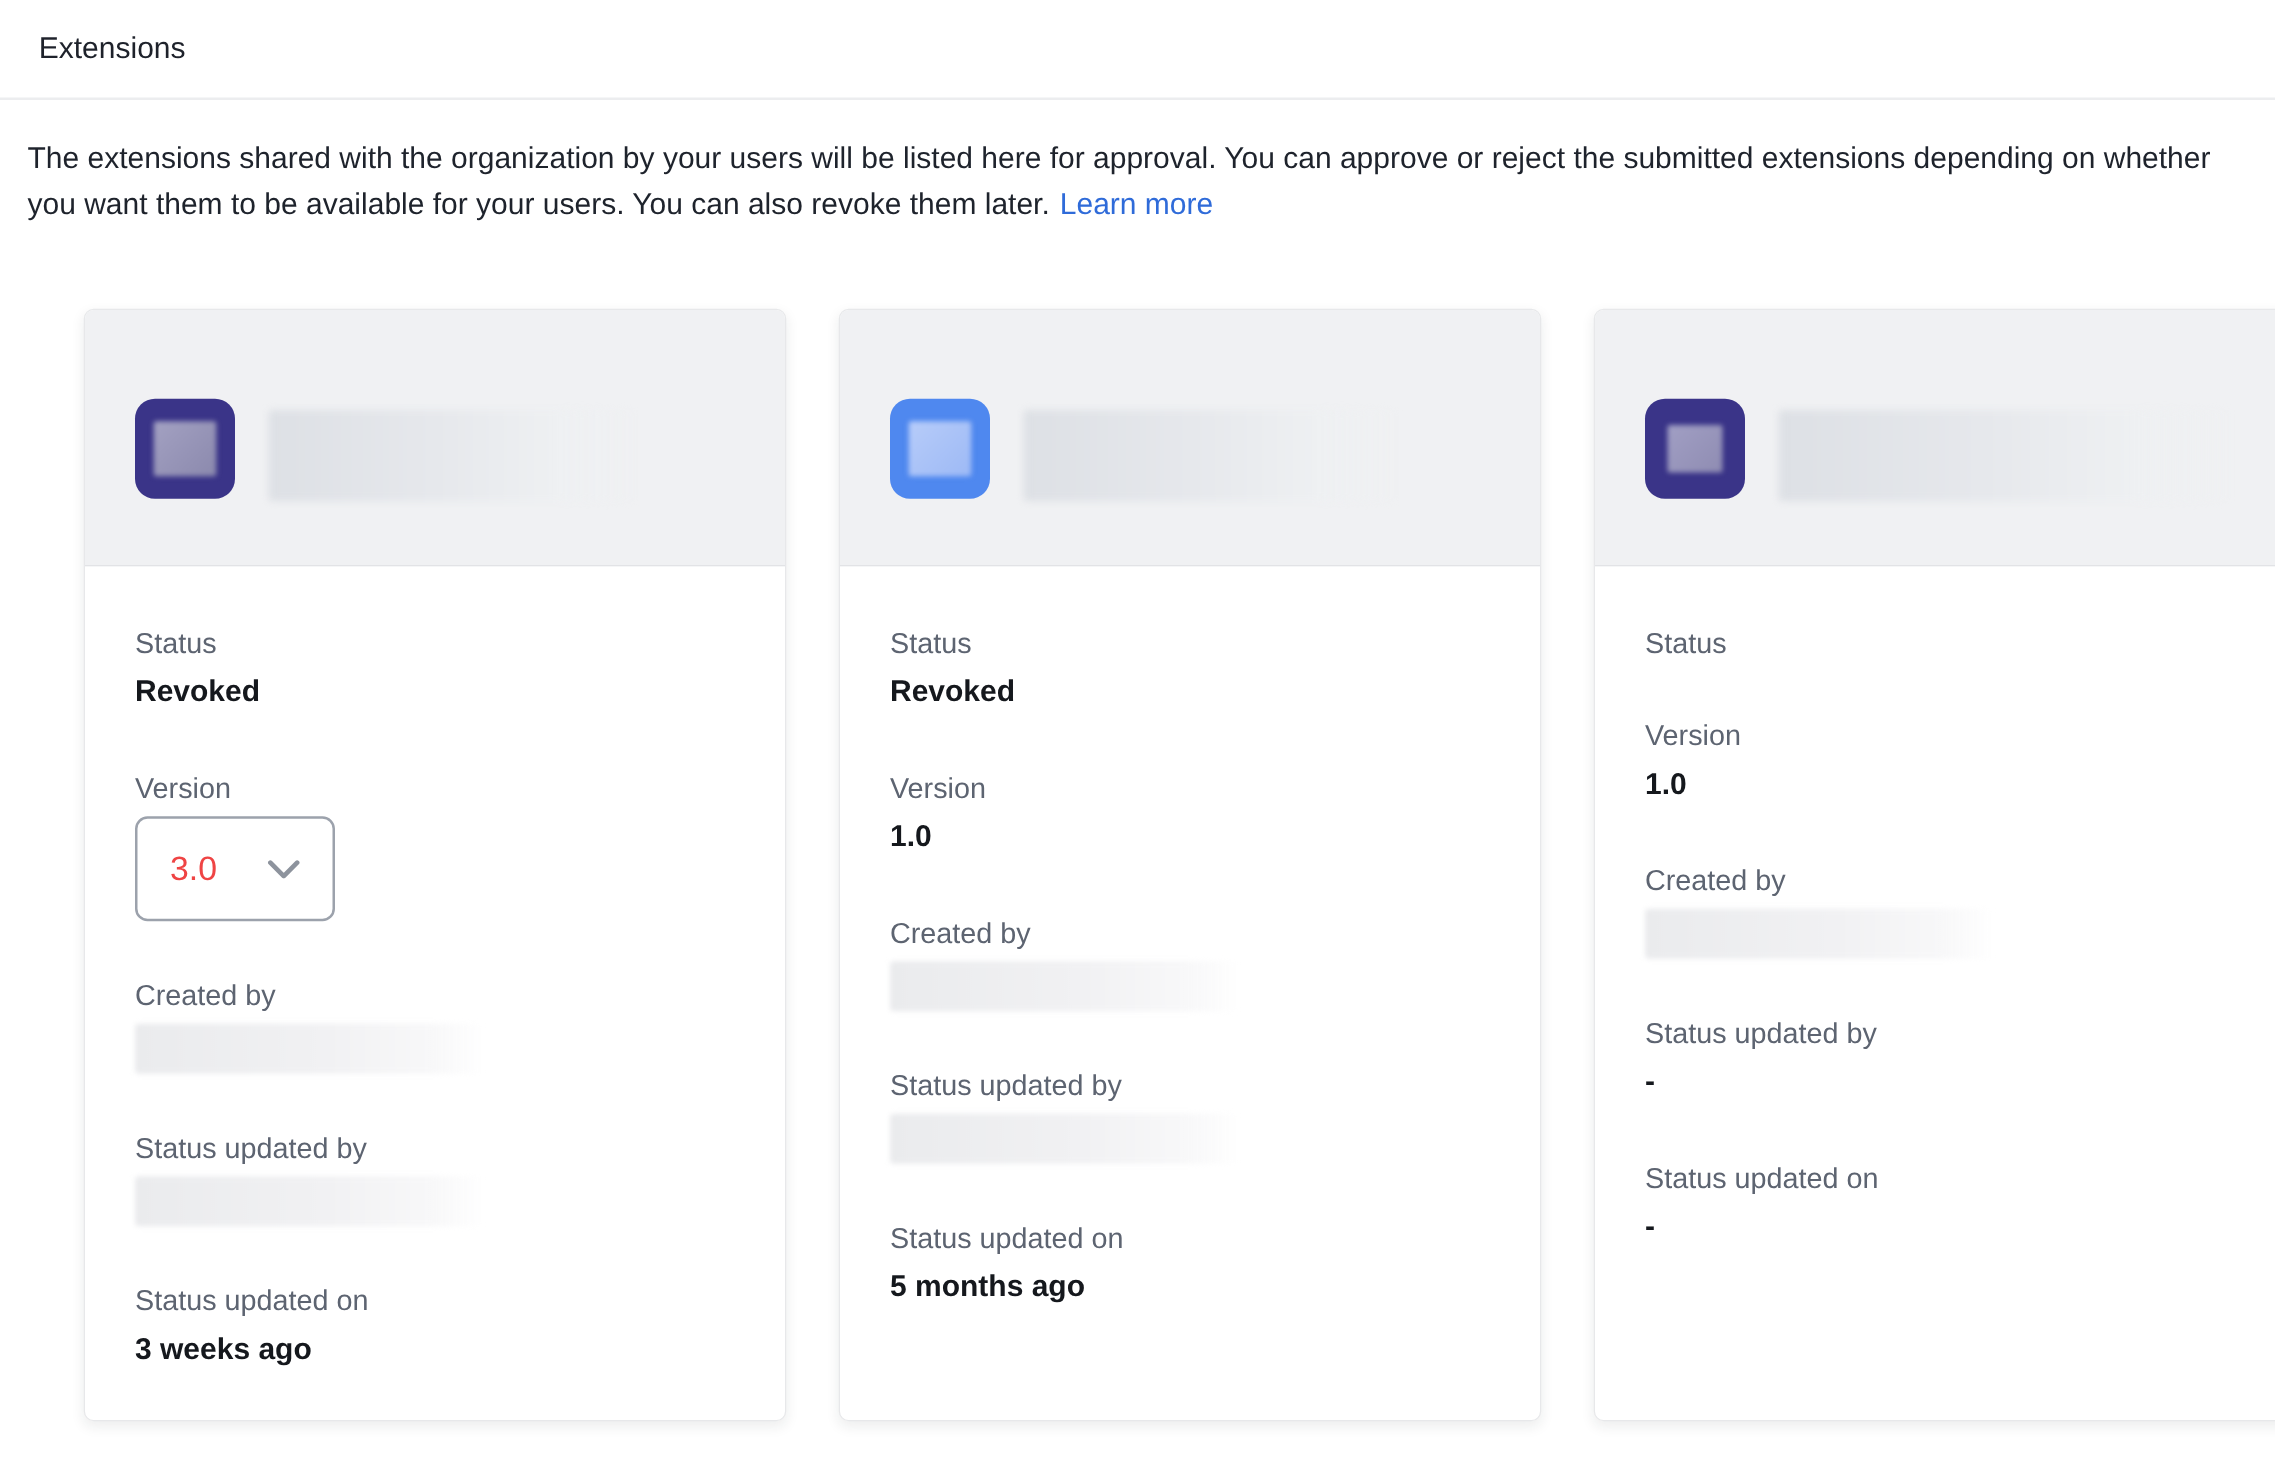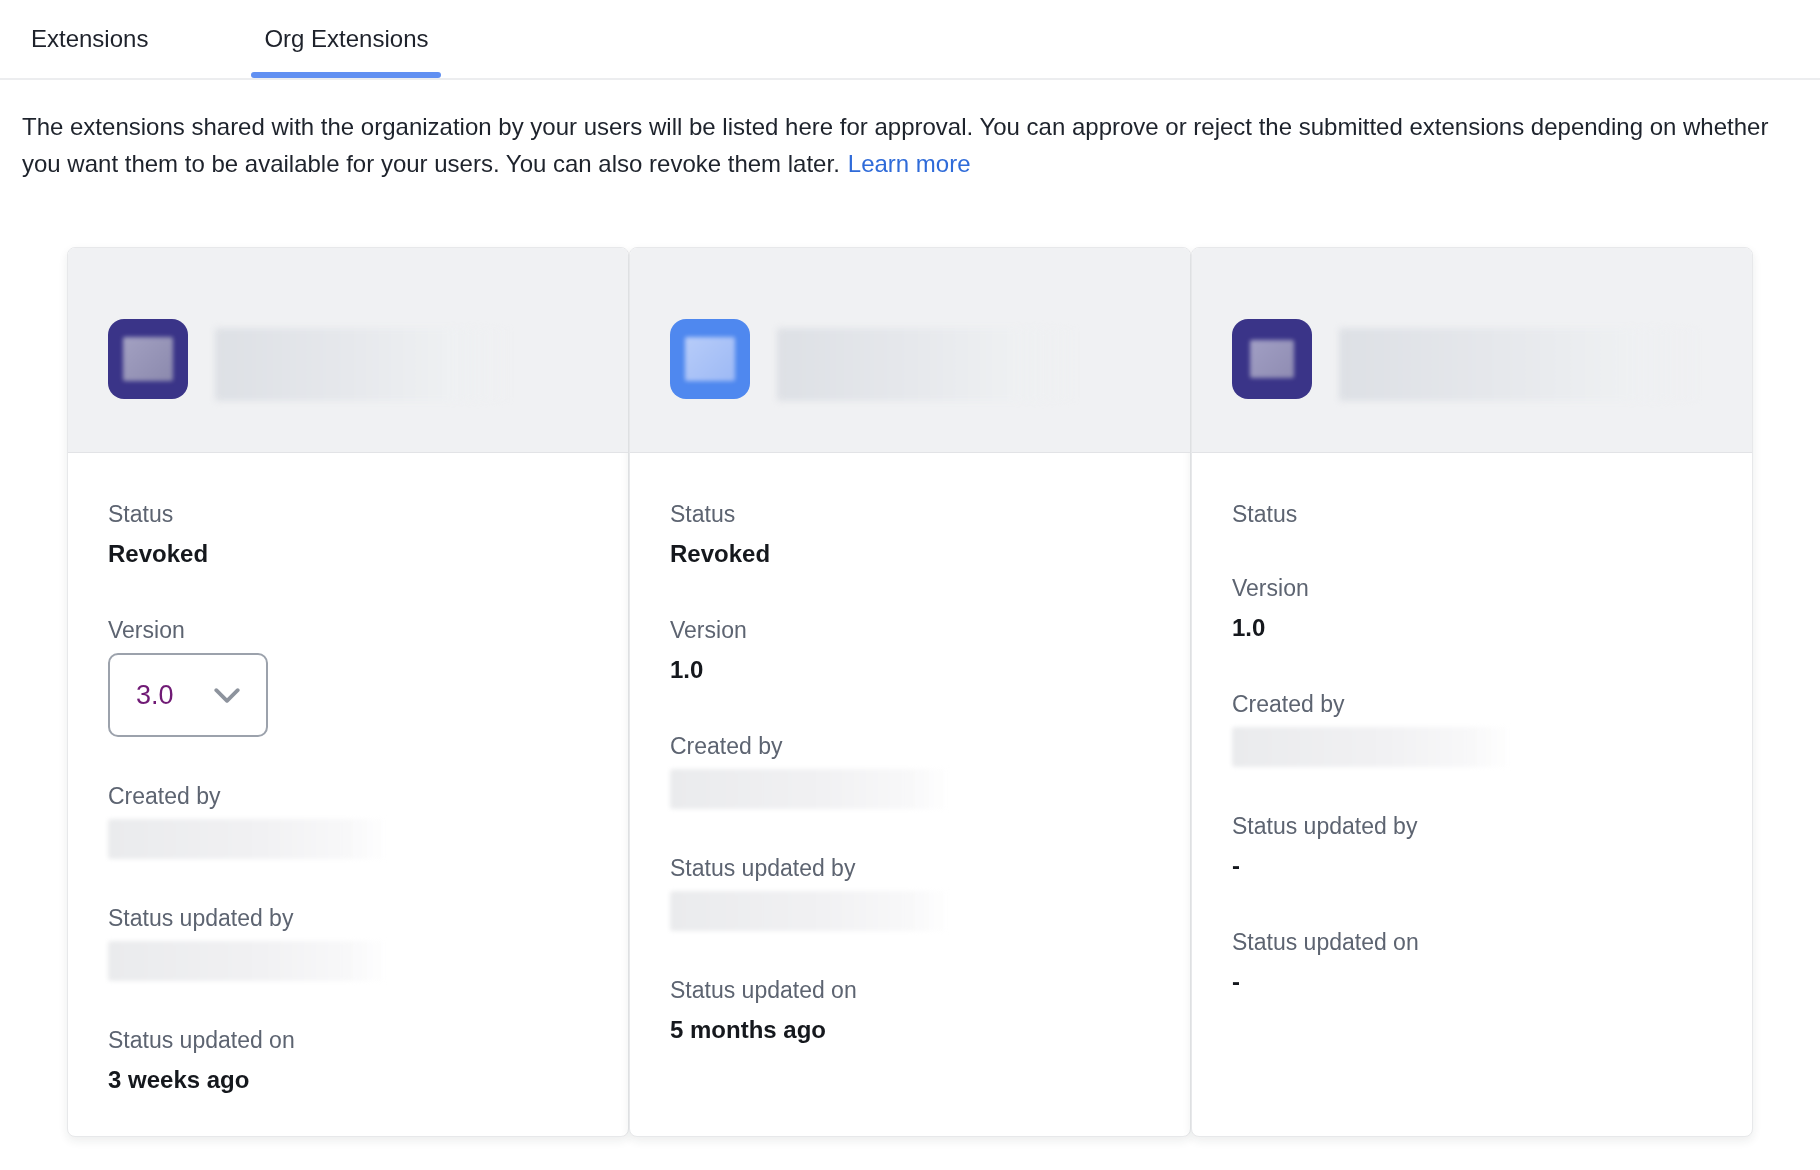--- a/index.html
+++ b/index.html
@@ -47,20 +47,21 @@
   }
   .learn-more{
     color:var(--link,#2f6bd9);
     text-decoration:none;
     margin-left:8px;
     cursor:pointer;
   }
   
   .cards{
     display:flex;
+    gap:42px;
     margin:65px 0 0 26px;
     padding-left:41px;
   }
   .card{
     width:560px;height:888px;
     background:#fff;
     border:1px solid #e7e8ea;
     border-radius:8px;
     box-shadow:0 4px 10px rgba(30,32,40,0.08);
     overflow:hidden;
@@ -116,37 +117,36 @@
     box-sizing:border-box;
     border:2px solid #9ca2ac;
     border-radius:10px;
     display:flex;align-items:center;justify-content:space-between;
     padding:0 26px;
     cursor:pointer;
     background:#fff;
   }
   .select-value{
     font-size:27px;
-    color:#701a75;
+    color:#ef4444;
   }
   .chev{display:flex;align-items:center;}
   .redacted{
     margin-top:6px;
     width:280px;height:40px;
     border-radius:3px;
     background:linear-gradient(90deg,#eaebed 0%,#f1f1f3 55%,#f8f8f9 85%,rgba(250,250,250,0) 100%);
     filter:blur(2px);
   }
 </style>
 </head>
 <body>
 
 <div class="tabbar">
   <div class="tab">Extensions</div>
-  <div class="tab active">Org Extensions</div>
 </div>
 
 <p class="description"><span>The extensions shared with the organization by your users will be listed here for approval. You can approve or reject the submitted extensions depending on whether you want them to be available for your users. You can also revoke them later.</span><a class="learn-more">Learn more</a></p>
 
 <div class="cards">
     <section class="card">
       <div class="card-header">
         <div class="ext-icon" style="background: rgb(58, 52, 136);">
           <div class="ext-icon-inner" style="background: linear-gradient(135deg, rgb(163, 161, 194), rgb(139, 137, 173));"></div>
         </div>

